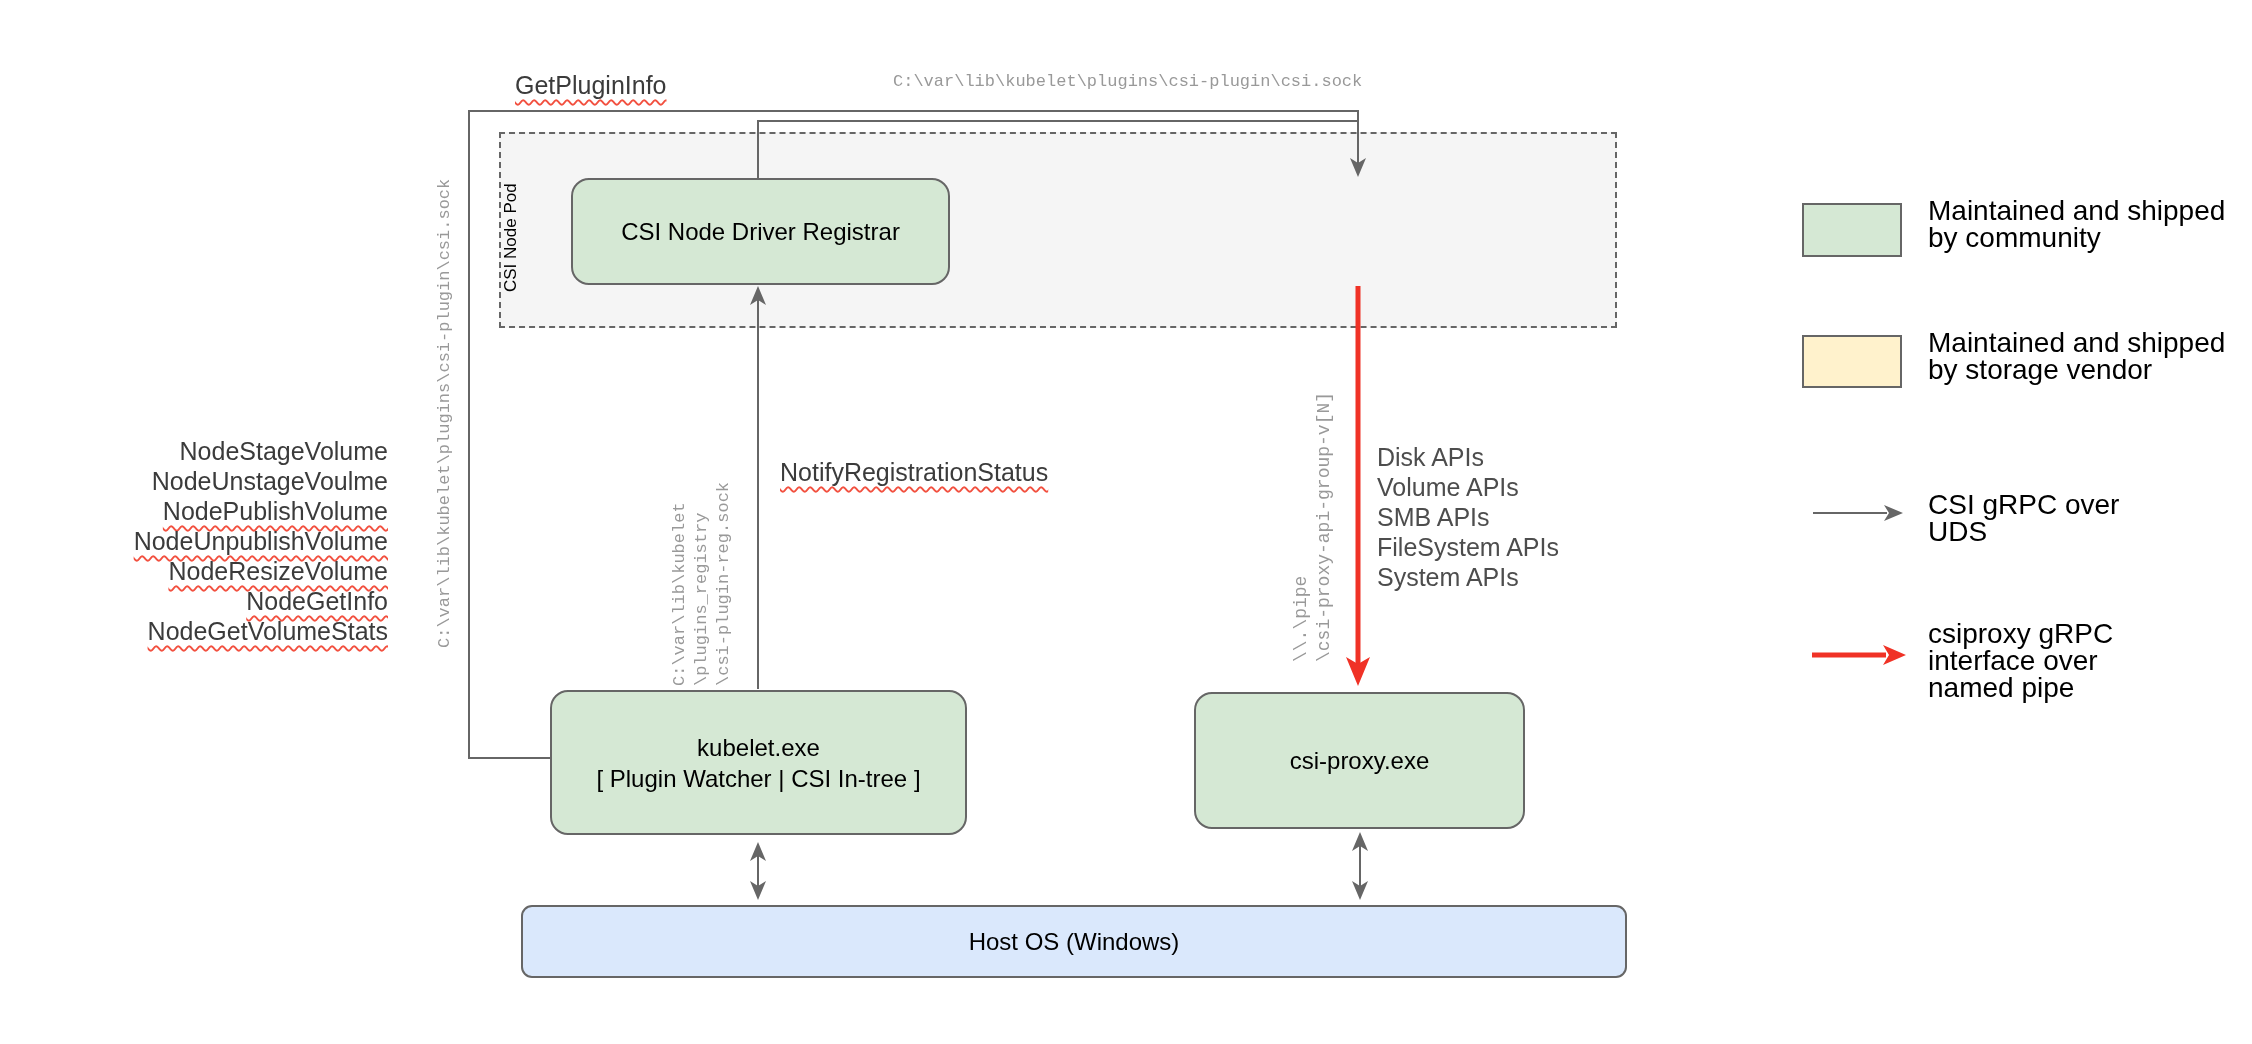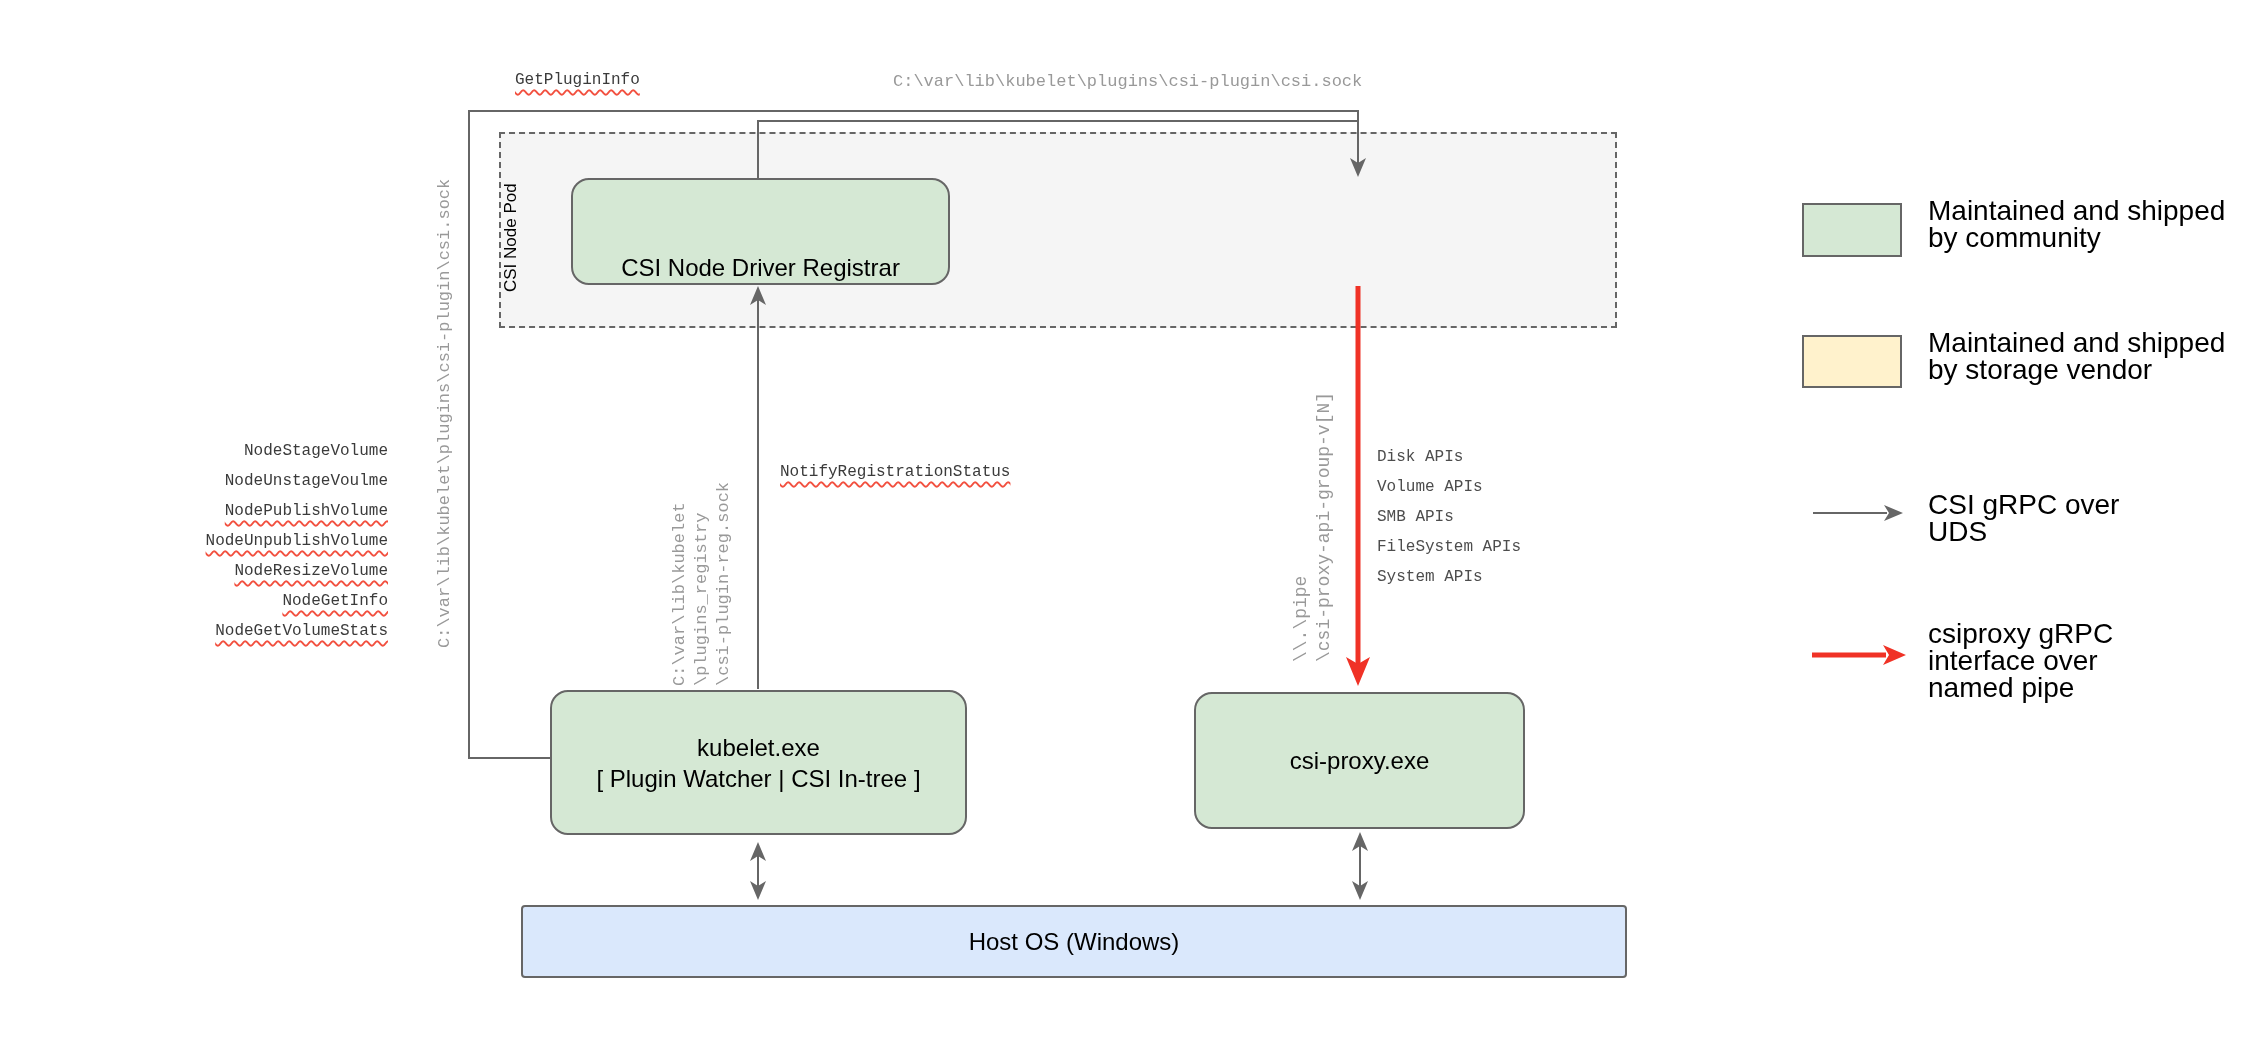--- a/index.html
+++ b/index.html
@@ -10,21 +10,21 @@
   html,body{margin:0;padding:0;background:#ffffff;}
   #canvas{position:relative;width:2252px;height:1044px;background:#fff;overflow:hidden;
           font-family:"Liberation Sans",sans-serif;}
   .abs{position:absolute;}
   .box{position:absolute;box-sizing:border-box;border:2px solid var(--stroke-gray);
        display:flex;flex-direction:column;align-items:center;justify-content:center;
        font-size:24px;color:#000;text-align:center;line-height:31px;}
   .rounded{border-radius:18px;}
   .pod{position:absolute;box-sizing:border-box;border:2px dashed var(--stroke-gray);
        background:var(--pod-fill-gray);}
-  .mono-dark{font-family:Liberation Mono, monospace;font-size:16px;color:#3b3b3b;}
+  .mono-dark{font-family:Liberation Sans, sans-serif;font-size:25px;color:#3b3b3b;}
   .mono-gray{font-family:"Liberation Mono",monospace;font-size:17px;color:var(--path-label-gray);}
   .rot{transform:rotate(-90deg);transform-origin:0 0;white-space:pre;}
   .squiggle{text-decoration:underline;text-decoration-style:wavy;
             text-decoration-color:var(--squiggle-red);text-decoration-thickness:2px;
             text-underline-offset:5px;}
   .nodelist{width:298px;text-align:right;line-height:30px;}
   .apilist{line-height:30px;color:#4d4d4d;}
   .legend-text{font-size:28px;line-height:27px;color:#000;white-space:pre-line;}
   .swatch{position:absolute;box-sizing:border-box;border:2px solid var(--stroke-gray);}
   svg.overlay{position:absolute;left:0;top:0;pointer-events:none;}
@@ -34,35 +34,35 @@
   .ah-red{fill:var(--grpc-red);}
 </style>
 </head>
 <body>
 
 <div id="canvas">
 
   <div class="pod" style="left:499px;top:132px;width:1118px;height:196px;"></div>
   <div class="abs rot" style="left:501px;top:292px;font-size:17px;color:#000;">CSI Node Pod</div>
 
-  <div class="box rounded" style="left:571px;top:178px;width:379px;height:107px;background:var(--community-green);justify-content:flex-end;">
+  <div class="box rounded" style="left:571px;top:178px;width:379px;height:107px;background:var(--community-green);">
     <span>CSI Node Driver Registrar</span>
   </div>
 
 
   <div class="box rounded" style="left:550px;top:690px;width:417px;height:145px;background:var(--community-green);">
     <span>kubelet.exe</span>
     <span>[ Plugin Watcher | CSI In-tree ]</span>
   </div>
 
   <div class="box rounded" style="left:1194px;top:692px;width:331px;height:137px;background:var(--community-green);">
     <span>csi-proxy.exe</span>
   </div>
 
-  <div class="box" style="left:521px;top:905px;width:1106px;height:73px;background:var(--host-blue);border-radius:4px;">
+  <div class="box" style="left:521px;top:905px;width:1106px;height:73px;background:var(--host-blue);border-radius:11px;">
     <span>Host OS (Windows)</span>
   </div>
 
   <div class="abs mono-dark squiggle" style="left:515px;top:71px;">GetPluginInfo</div>
   <div class="abs mono-gray" style="left:893px;top:72px;">C:\var\lib\kubelet\plugins\csi-plugin\csi.sock</div>
 
   <div class="abs mono-gray rot" style="left:434px;top:648px;line-height:21px;">C:\var\lib\kubelet\plugins\csi-plugin\csi.sock</div>
   <div class="abs mono-gray rot" style="left:669px;top:686px;line-height:22px;">C:\var\lib\kubelet
 \plugins_registry
 \csi-plugin-reg.sock</div>

